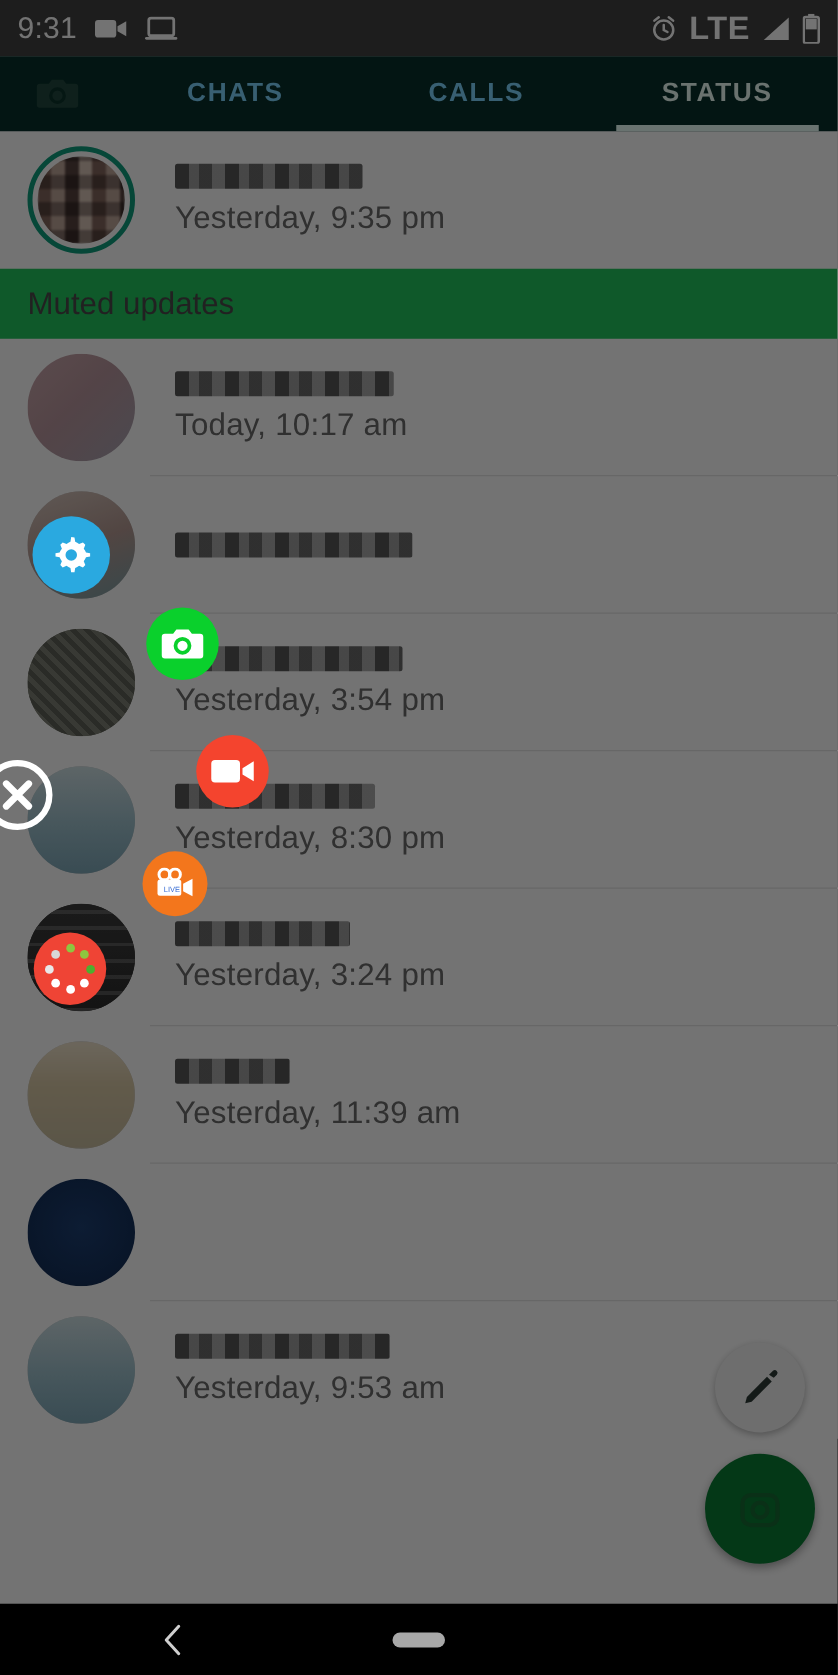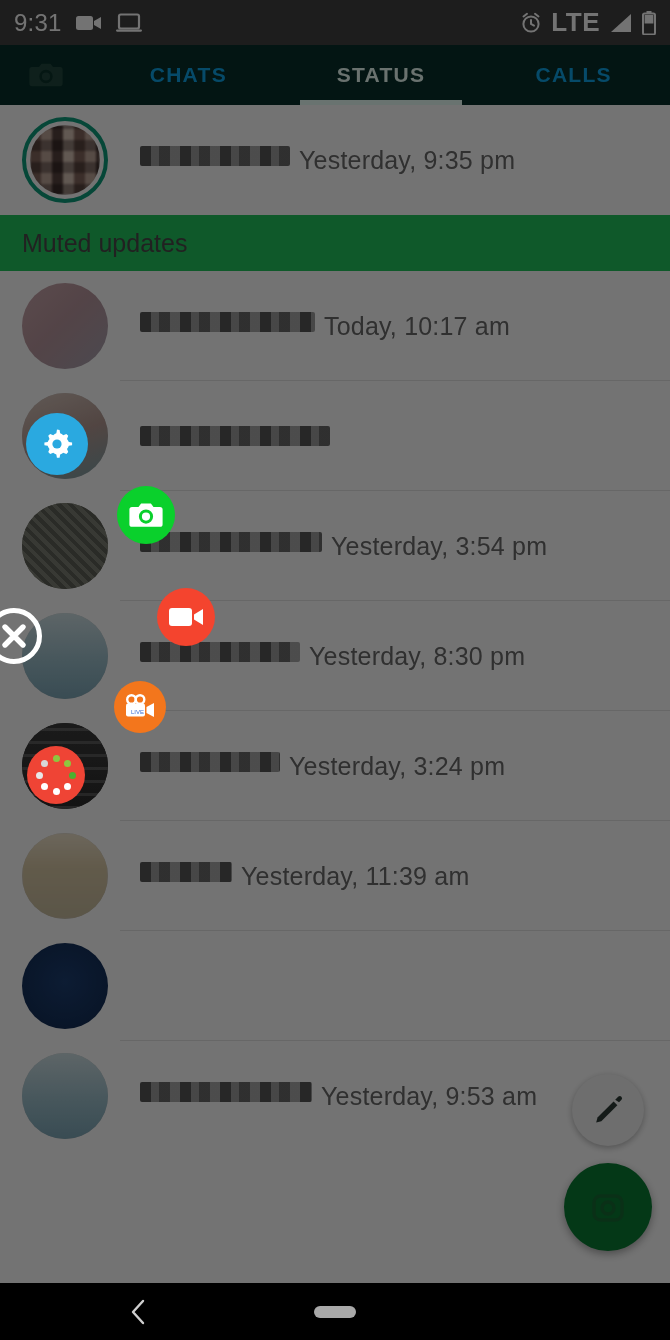--- a/index.html
+++ b/index.html
@@ -30,21 +30,21 @@
   
   .tabbar {
     height:60px; background:#07302a;
     display:flex; align-items:stretch; position:relative;
   }
   .tab-cam {
     width:92px; display:flex; align-items:center; justify-content:center;
   }
   .tab {
     flex:1; display:flex; align-items:center; justify-content:center;
-    color:#0ea5e9; font-size:21px; font-weight:700; letter-spacing:1.3px;
+    color:#7dd3fc; font-size:21px; font-weight:700; letter-spacing:1.3px;
     position:relative;
   }
   .tab.active { color:#eafcf7; }
   .tab.active::after {
     content:""; position:absolute; left:8%; right:8%; bottom:0;
     height:5px; background:#e8fff9;
   }
 
   
   .list { background:#fff; }
@@ -60,21 +60,21 @@
     width:86px; height:86px; border-radius:50%;
     flex:0 0 86px; background:#cfcfcf; overflow:hidden; position:relative;
   }
   .avatar.ringed {
     width:86px; height:86px; border:4px solid #0f9d7d;
     padding:4px; background:transparent;
   }
   .avatar.ringed .inner {
     width:100%; height:100%; border-radius:50%; overflow:hidden;
   }
-  .meta { margin-left:32px; display:flex; flex-direction:row; gap:9px; }
+  .meta { margin-left:32px; display:flex; flex-direction:column; gap:9px; }
   .name {
     height:20px; width:150px;
     background:
       repeating-linear-gradient(90deg,#3a3a3a 0 11px,#8d8d8d 11px 19px,#4f4f4f 19px 30px,#9a9a9a 30px 40px);
     opacity:.85; border-radius:2px;
   }
   .time { font-size:25px; color:#6a6a6a; letter-spacing:.2px; }
 
   .section-header {
     height:56px; display:flex; align-items:center;
@@ -204,25 +204,25 @@
       <span class="ico">
         <svg width="34" height="28" viewBox="0 0 34 28">
           <path d="M3 6 h7 l2.5-3.2 h9 L24 6 h7 a2.6 2.6 0 0 1 2.6 2.6 v14 A2.6 2.6 0 0 1 31 25.2 H3 A2.6 2.6 0 0 1 .4 22.6 v-14 A2.6 2.6 0 0 1 3 6 Z" fill="#23483f" transform="translate(0,0)"></path>
           <circle cx="17" cy="15.5" r="5.4" fill="none" stroke="#0c332c" stroke-width="2.6"></circle>
         </svg>
       </span>
     </div>
     <div class="tab">
       <span>CHATS</span>
     </div>
+    <div class="tab">
+      <span>CALLS</span>
+    </div>
     <div class="tab active">
       <span>STATUS</span>
-    </div>
-    <div class="tab">
-      <span>CALLS</span>
     </div>
   </div>
 
   <div class="list">
 
     <div class="row nodiv">
       <div class="avatar ringed">
         <div class="inner">
             <div class="px px1"></div>
           </div>

